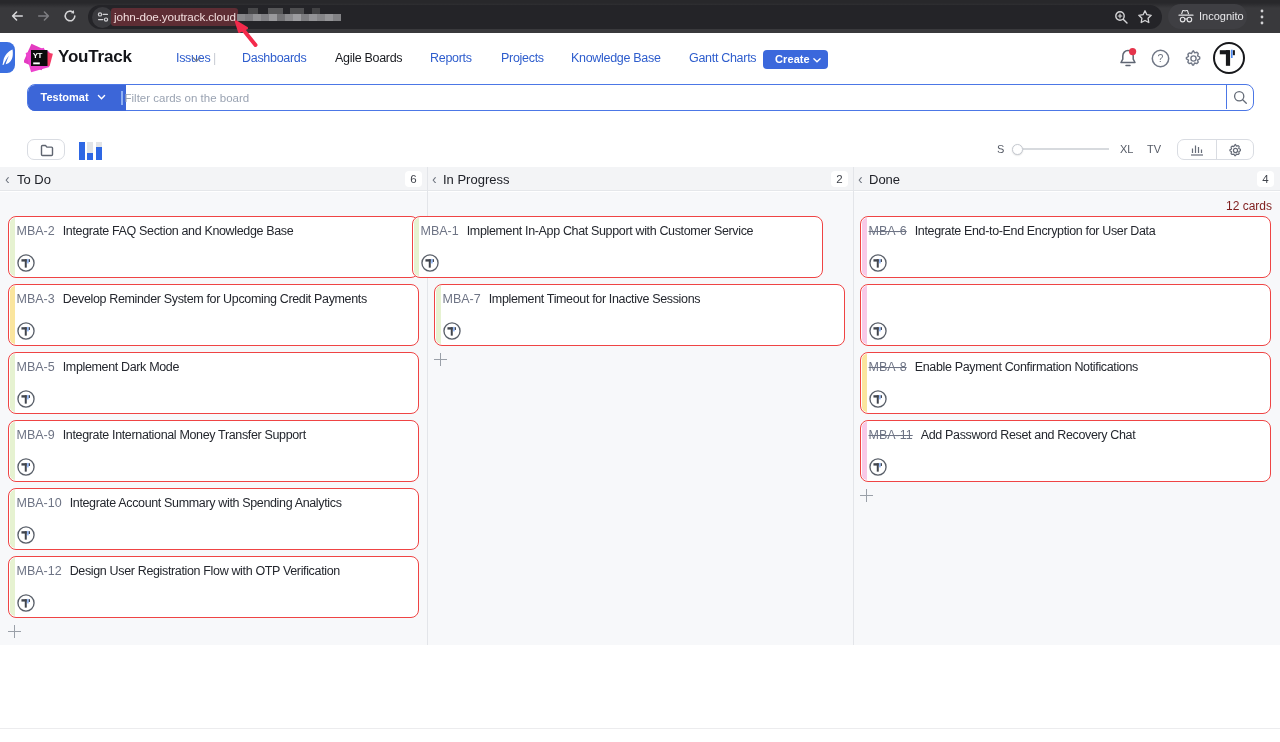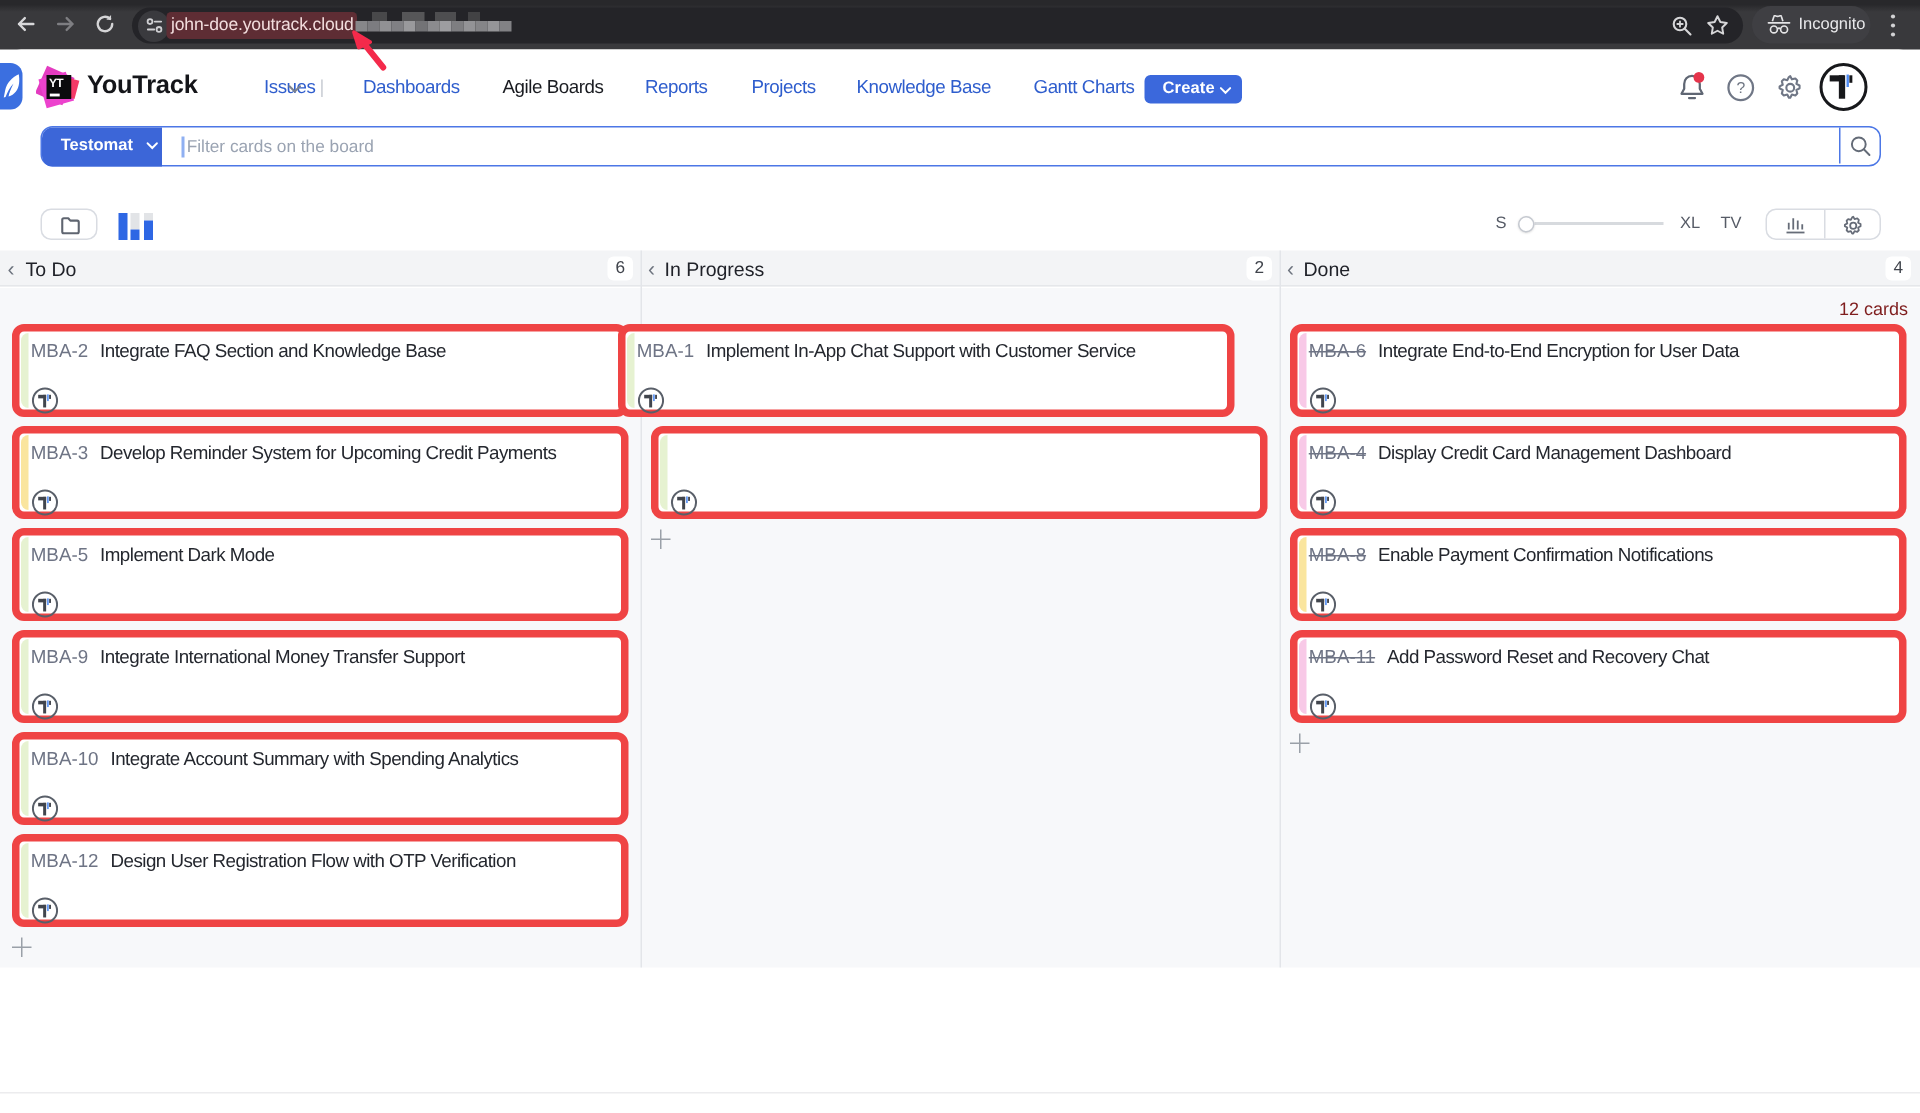--- a/index.html
+++ b/index.html
@@ -27,40 +27,40 @@
   .nav.cur { color:#191b20; }
   #ytword { position:absolute; left:58px; top:14px; font-size:17px; font-weight:bold; color:#141519; letter-spacing:-0.2px; }
   #createbtn { position:absolute; left:763px; top:17px; width:65px; height:19px; border-radius:4px;
     background:#3b68dc; color:#fff; font-size:11px; font-weight:bold; text-align:left; padding-left:12px; letter-spacing:0.1px; line-height:19.5px; }
   #avatar { position:absolute; left:1213px; top:9px; width:32px; height:32px; border-radius:50%;
     border:2.6px solid #17181b; background:#fff; }
 
   
   #filterbar { position:absolute; left:27px; top:84px; width:1227px; height:27px;
     border:1.5px solid #4c77e6; border-radius:8px; background:#fff; }
-  #projbtn { position:absolute; left:-0.5px; top:-0.5px; width:80px; height:26px;
+  #projbtn { position:absolute; left:-0.5px; top:-0.5px; width:98px; height:26px;
     background:#3c66d8; border-radius:7px 0 0 7px; color:#fff; }
   #projbtn b { position:absolute; left:13px; top:6.5px; font-size:11px; }
   #caret { position:absolute; left:93px; top:6px; width:2px; height:13.5px; background:#8fb0f2; }
   #placeholder { position:absolute; left:96.5px; top:6.5px; font-size:11.5px; color:#9aa3b2; }
   #searchcell { position:absolute; right:0; top:0; width:27px; height:24px; border-left:1.5px solid #4c77e6; }
 
   
   .tbtn { position:absolute; border:1px solid #d9dce2; border-radius:7px; background:#fff; }
   .slidertxt { position:absolute; top:142.5px; font-size:11px; color:#565b66; }
 
   
   #colhdr { position:absolute; left:0; top:167px; width:1280px; height:24px; background:#f3f4f6; border-bottom:1px solid #e5e7ea; }
   #boardbg { position:absolute; left:0; top:192px; width:1280px; height:453px; background:#f7f8fa; }
   .coldiv { position:absolute; top:167px; width:1px; height:478px; background:#e3e5e9; }
   .chev { position:absolute; top:4px; color:#6d737e; font-size:14px; }
   .cname { position:absolute; top:4.5px; font-size:13px; font-weight:500; color:#202229; }
   .cbadge { position:absolute; top:4px; width:17px; height:16px; background:#fff; border-radius:4px;
     font-size:11.5px; color:#40444c; text-align:center; line-height:16px; }
-  .card { position:absolute; width:411px; height:62px; background:#fff; border:5px solid #ef4444; border-radius:8px; }
+  .card { position:absolute; width:411px; height:62px; background:#fff; border:1px solid #ef4444; border-radius:8px; }
   .card .strip { position:absolute; left:1px; top:1px; bottom:1px; width:4.5px; border-radius:7px 0 0 7px; }
   .card .row { position:absolute; left:7.5px; top:3.5px; white-space:nowrap; }
   .card .id { font-size:12.5px; color:#6e7485; }
   .card .id.done { text-decoration:line-through; }
   .card .title { font-size:12.5px; letter-spacing:-0.35px; color:#24272e; margin-left:8px; }
   .card .av { position:absolute; left:8px; top:37px; width:18px; height:18px; }
   .plus { position:absolute; width:13px; height:13px; }
   .plus:before { content:""; position:absolute; left:0; right:0; top:5.8px; height:1.4px; background:#9aa0a8; }
   .plus:after { content:""; position:absolute; top:0; bottom:0; left:5.8px; width:1.4px; background:#9aa0a8; }
   #cards12 { position:absolute; right:8px; top:199px; font-size:12px; color:#7f1d1d; }
@@ -344,20 +344,21 @@
   <div class="av"><svg width="18" height="18" viewBox="0 0 19 19">
           <circle cx="9.5" cy="9.5" r="8.5" stroke="#595f69" stroke-width="1.4" fill="none"></circle>
           <rect x="4.7" y="5.5" width="5.6" height="2.5" fill="#41454d"></rect>
           <rect x="8.2" y="5.5" width="2.1" height="8.9" fill="#41454d"></rect>
           <rect x="11" y="5.2" width="1.1" height="4.7" fill="#4d8bf5"></rect>
           <rect x="12.4" y="5.5" width="1.3" height="2.9" fill="#41454d"></rect>
         </svg></div>
 </div>
 <div class="card" style="left:434px;top:284px">
   <div class="strip" style="background:#e6f2d1"></div>
+  <div class="row"><span class="id">MBA-7</span><span class="title">Implement Timeout for Inactive Sessions</span></div>
   <div class="av"><svg width="18" height="18" viewBox="0 0 19 19">
           <circle cx="9.5" cy="9.5" r="8.5" stroke="#595f69" stroke-width="1.4" fill="none"></circle>
           <rect x="4.7" y="5.5" width="5.6" height="2.5" fill="#41454d"></rect>
           <rect x="8.2" y="5.5" width="2.1" height="8.9" fill="#41454d"></rect>
           <rect x="11" y="5.2" width="1.1" height="4.7" fill="#4d8bf5"></rect>
           <rect x="12.4" y="5.5" width="1.3" height="2.9" fill="#41454d"></rect>
         </svg></div>
 </div>
 <div class="card" style="left:860px;top:216px">
   <div class="strip" style="background:#f8c9e7"></div>
@@ -365,21 +366,20 @@
   <div class="av"><svg width="18" height="18" viewBox="0 0 19 19">
           <circle cx="9.5" cy="9.5" r="8.5" stroke="#595f69" stroke-width="1.4" fill="none"></circle>
           <rect x="4.7" y="5.5" width="5.6" height="2.5" fill="#41454d"></rect>
           <rect x="8.2" y="5.5" width="2.1" height="8.9" fill="#41454d"></rect>
           <rect x="11" y="5.2" width="1.1" height="4.7" fill="#4d8bf5"></rect>
           <rect x="12.4" y="5.5" width="1.3" height="2.9" fill="#41454d"></rect>
         </svg></div>
 </div>
 <div class="card" style="left:860px;top:284px">
   <div class="strip" style="background:#f8c9e7"></div>
-  <div class="row"><span class="id done">MBA-4</span><span class="title">Display Credit Card Management Dashboard</span></div>
   <div class="av"><svg width="18" height="18" viewBox="0 0 19 19">
           <circle cx="9.5" cy="9.5" r="8.5" stroke="#595f69" stroke-width="1.4" fill="none"></circle>
           <rect x="4.7" y="5.5" width="5.6" height="2.5" fill="#41454d"></rect>
           <rect x="8.2" y="5.5" width="2.1" height="8.9" fill="#41454d"></rect>
           <rect x="11" y="5.2" width="1.1" height="4.7" fill="#4d8bf5"></rect>
           <rect x="12.4" y="5.5" width="1.3" height="2.9" fill="#41454d"></rect>
         </svg></div>
 </div>
 <div class="card" style="left:860px;top:352px">
   <div class="strip" style="background:#fae59e"></div>

